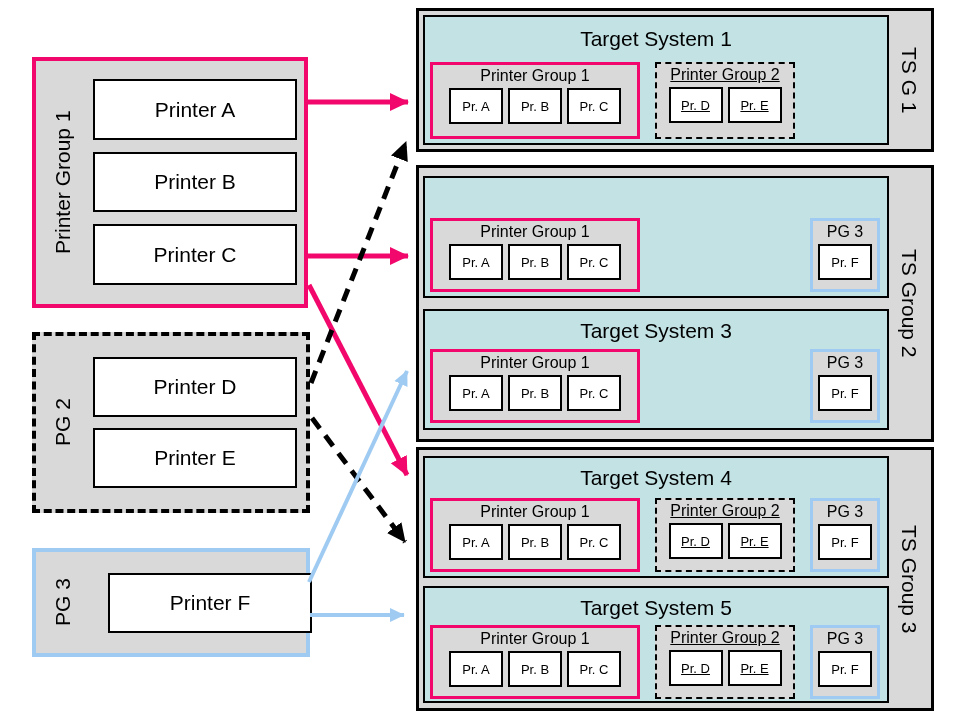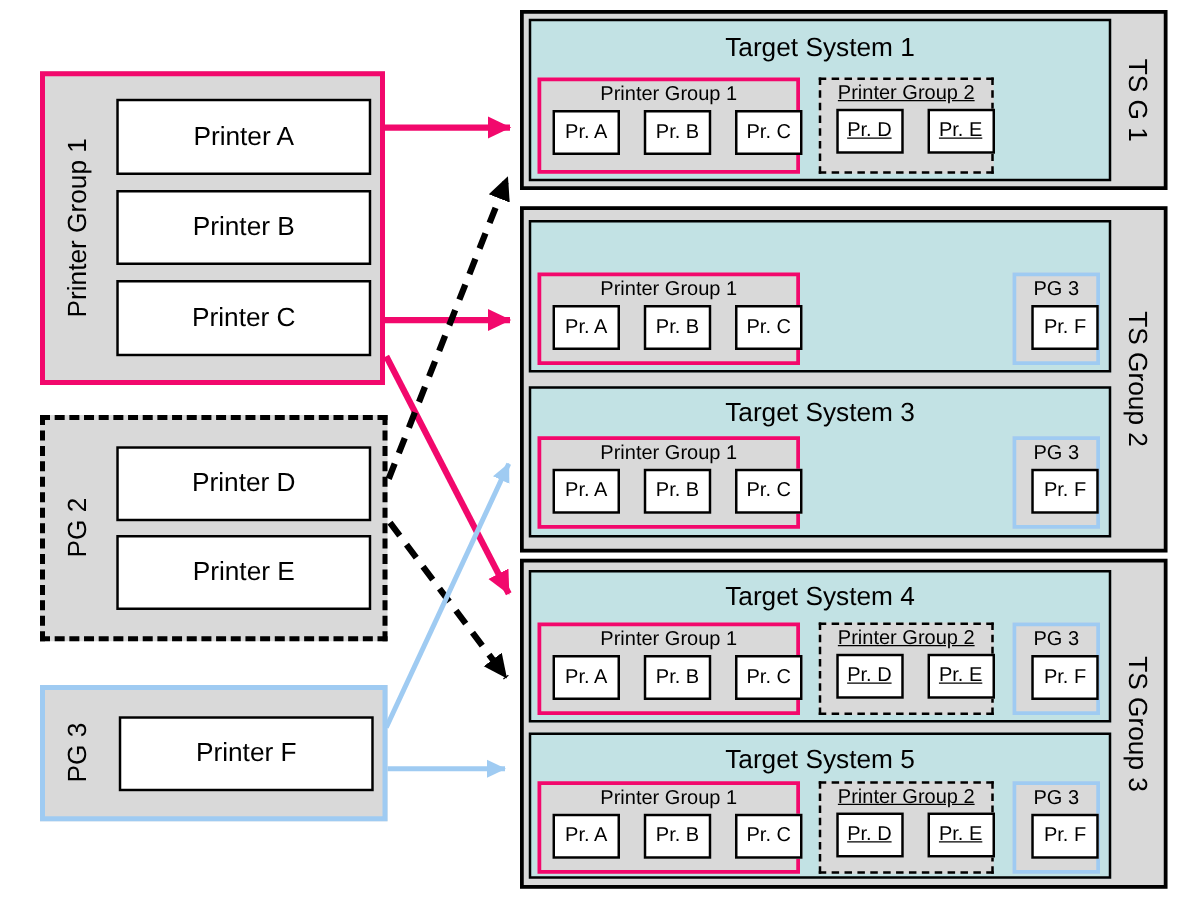--- a/index.html
+++ b/index.html
@@ -78,21 +78,21 @@
   }
   .chip.pink   { border: 3px solid var(--pink); }
   .chip.dashed { border: 2px dashed #000; text-decoration: underline; }
   .chip.blue   { border: 3px solid var(--blue); }
   .chip-label { font-size: 16px; margin-top: 2px; white-space: nowrap; }
   .minis { display: flex; gap: 5px; margin-top: 3px; }
   .mini {
     width: 54px; height: 36px;
     background: #fff; border: 2px solid #000;
     display: flex; align-items: center; justify-content: center;
-    font-size: 16px; white-space: nowrap; margin-left: 14px;
+    font-size: 13px; white-space: nowrap;
   }
 </style>
 </head>
 <body>
 
 <div class="canvas">
 
   <svg class="arrow-layer" id="arrow-layer">
     <defs>
       <marker id="mk-pink" markerWidth="5" markerHeight="4.4" refX="3.6" refY="2" orient="auto" markerUnits="strokeWidth">
@@ -124,21 +124,21 @@
   </div>
 
   <div class="src-group dashed" style="left:32px; top:332px; width:278px; height:181px">
     <div class="vlabel-left">PG 2</div>
     <div class="printer-item" style="left:57px; top:21px; width:204px; height:60px">Printer D</div>
     <div class="printer-item" style="left:57px; top:92px; width:204px; height:60px">Printer E</div>
   </div>
 
   <div class="src-group blue" style="left:32px; top:548px; width:278px; height:109px">
     <div class="vlabel-left">PG 3</div>
-    <div class="printer-item" style="left:59px; top:21px; width:204px; height:60px">Printer F</div>
+    <div class="printer-item" style="left:72px; top:21px; width:204px; height:60px">Printer F</div>
   </div>
 
   <div class="ts-group" style="left:416px; top:8px; width:518px; height:144px">
     <div class="vlabel-right">TS G 1</div>
 
     <div class="system" style="left:4px; top:4px; height:130px">
       <div class="sys-title" style="top:10px">Target System 1</div>
       <div class="chip pink" style="left:5px; top:45px; width:210px; height:77px">
         <div class="chip-label">Printer Group 1</div>
         <div class="minis">

